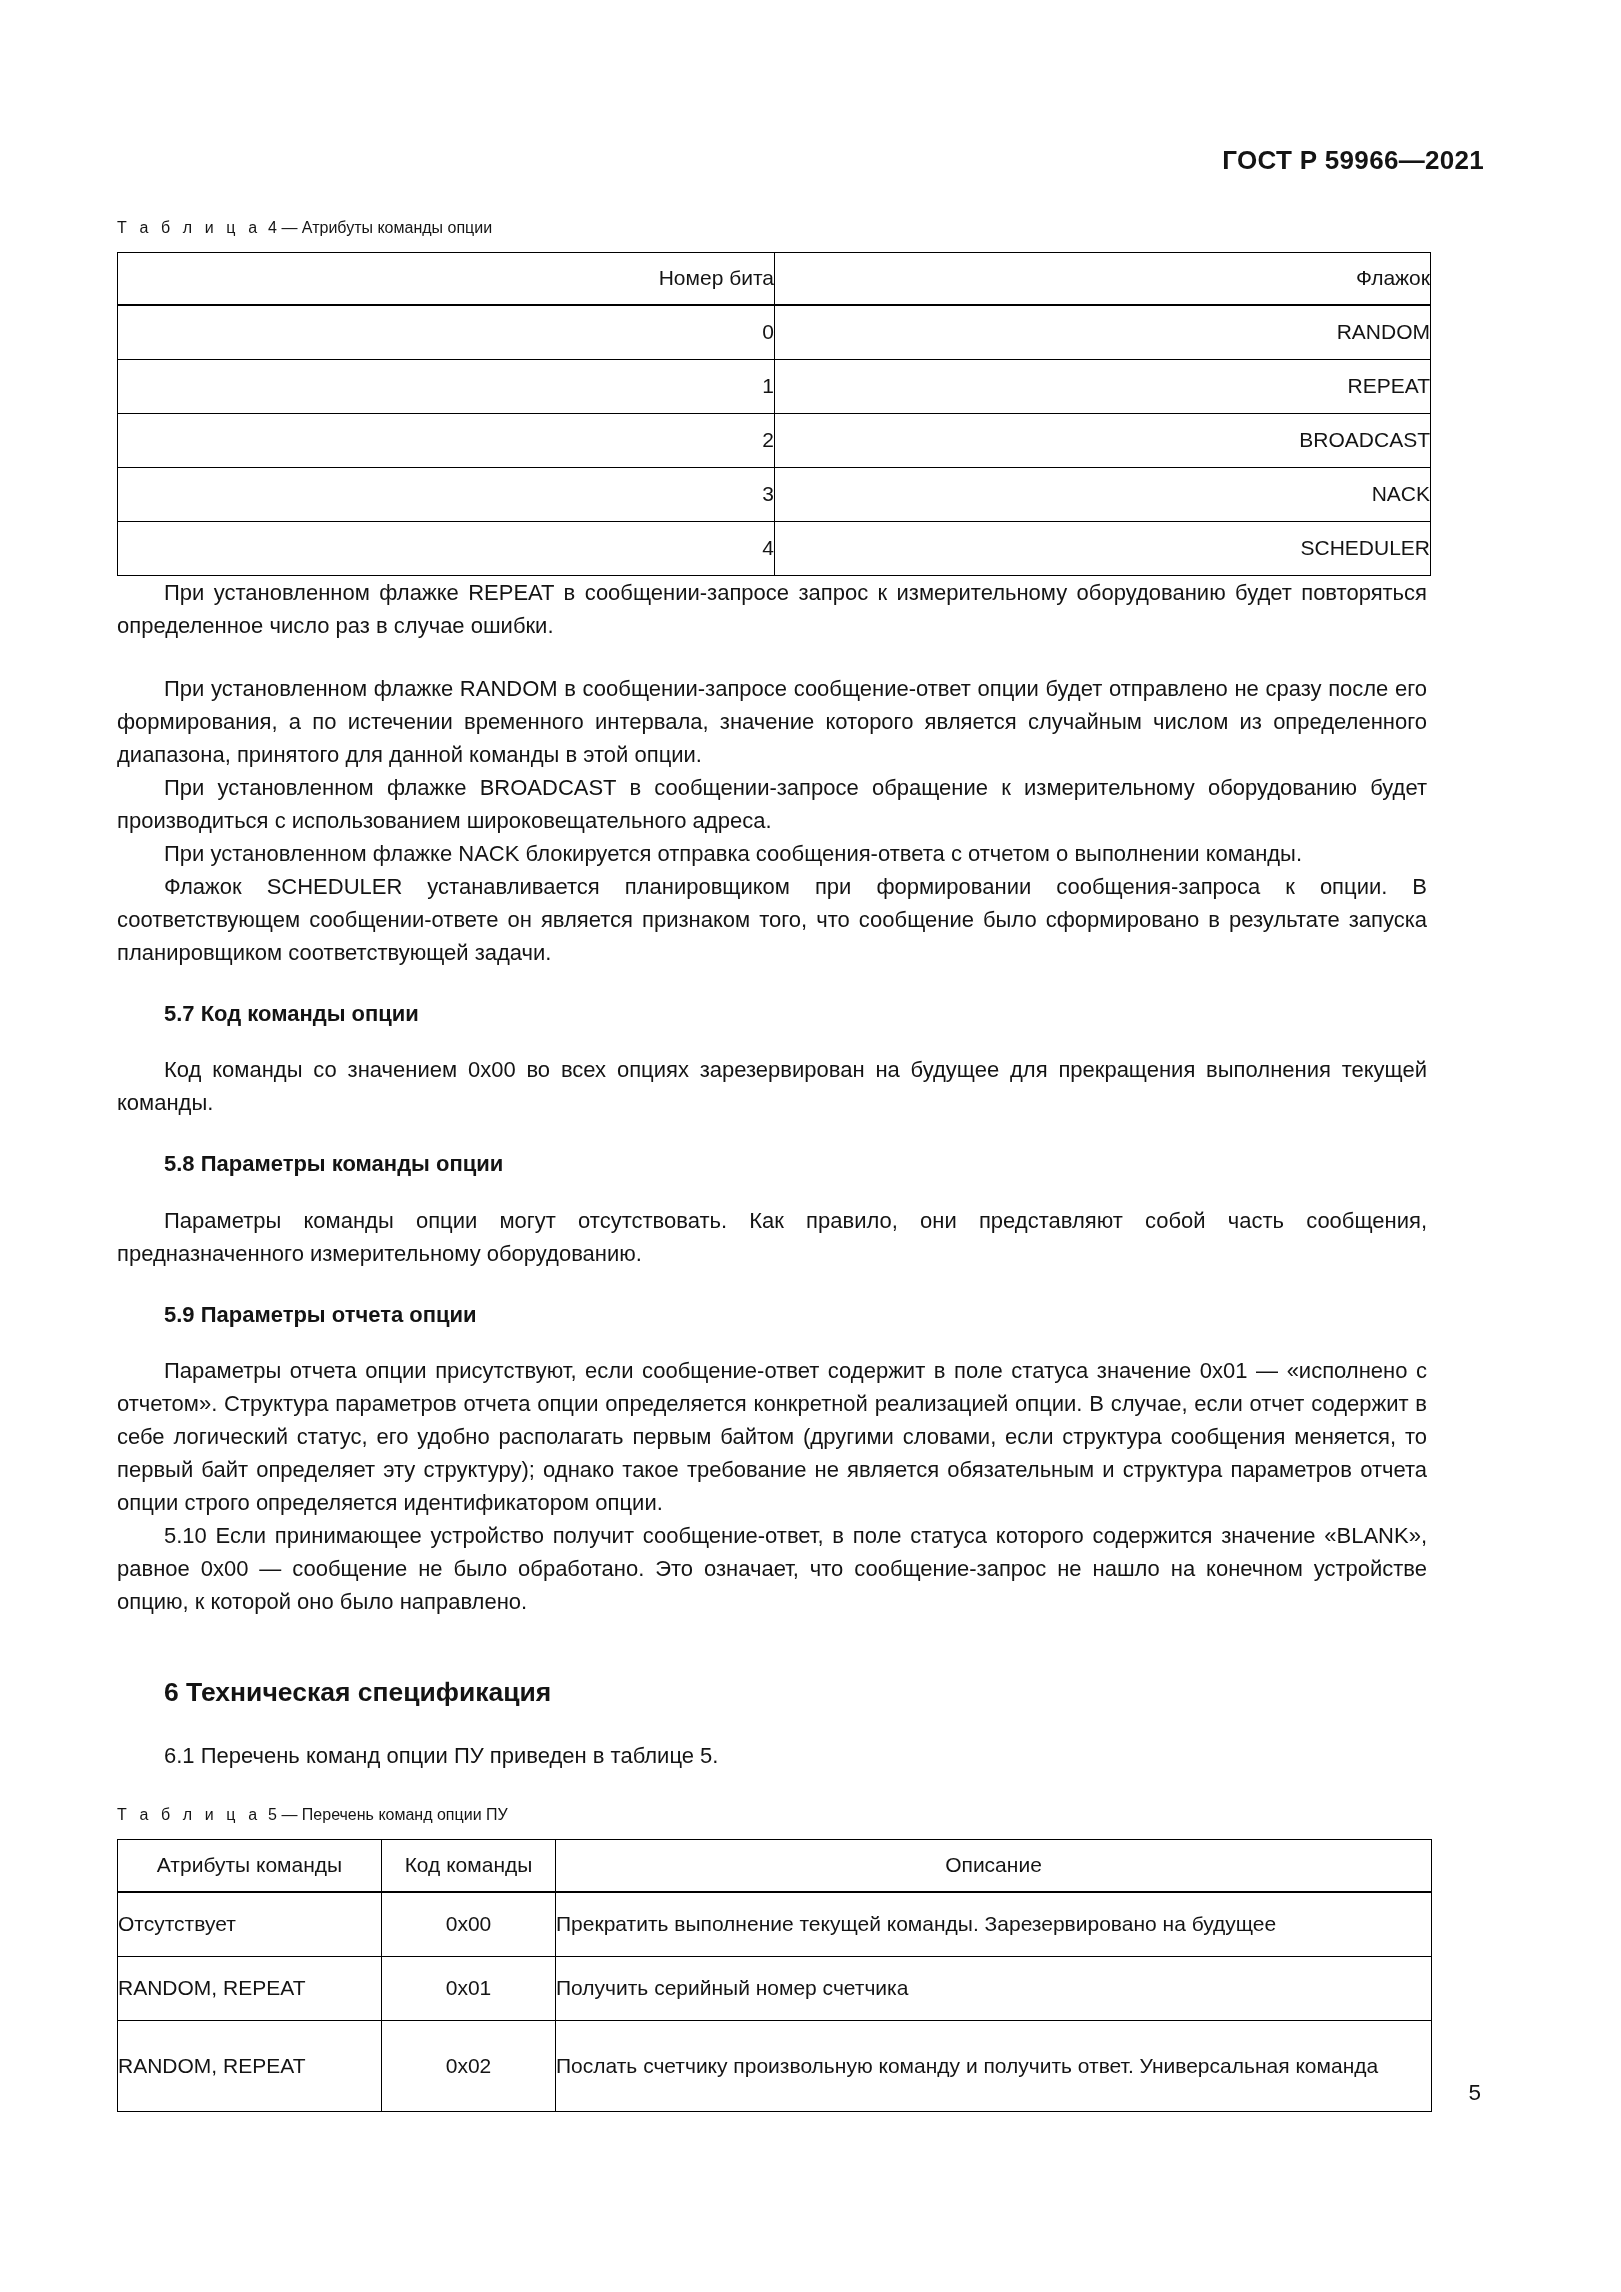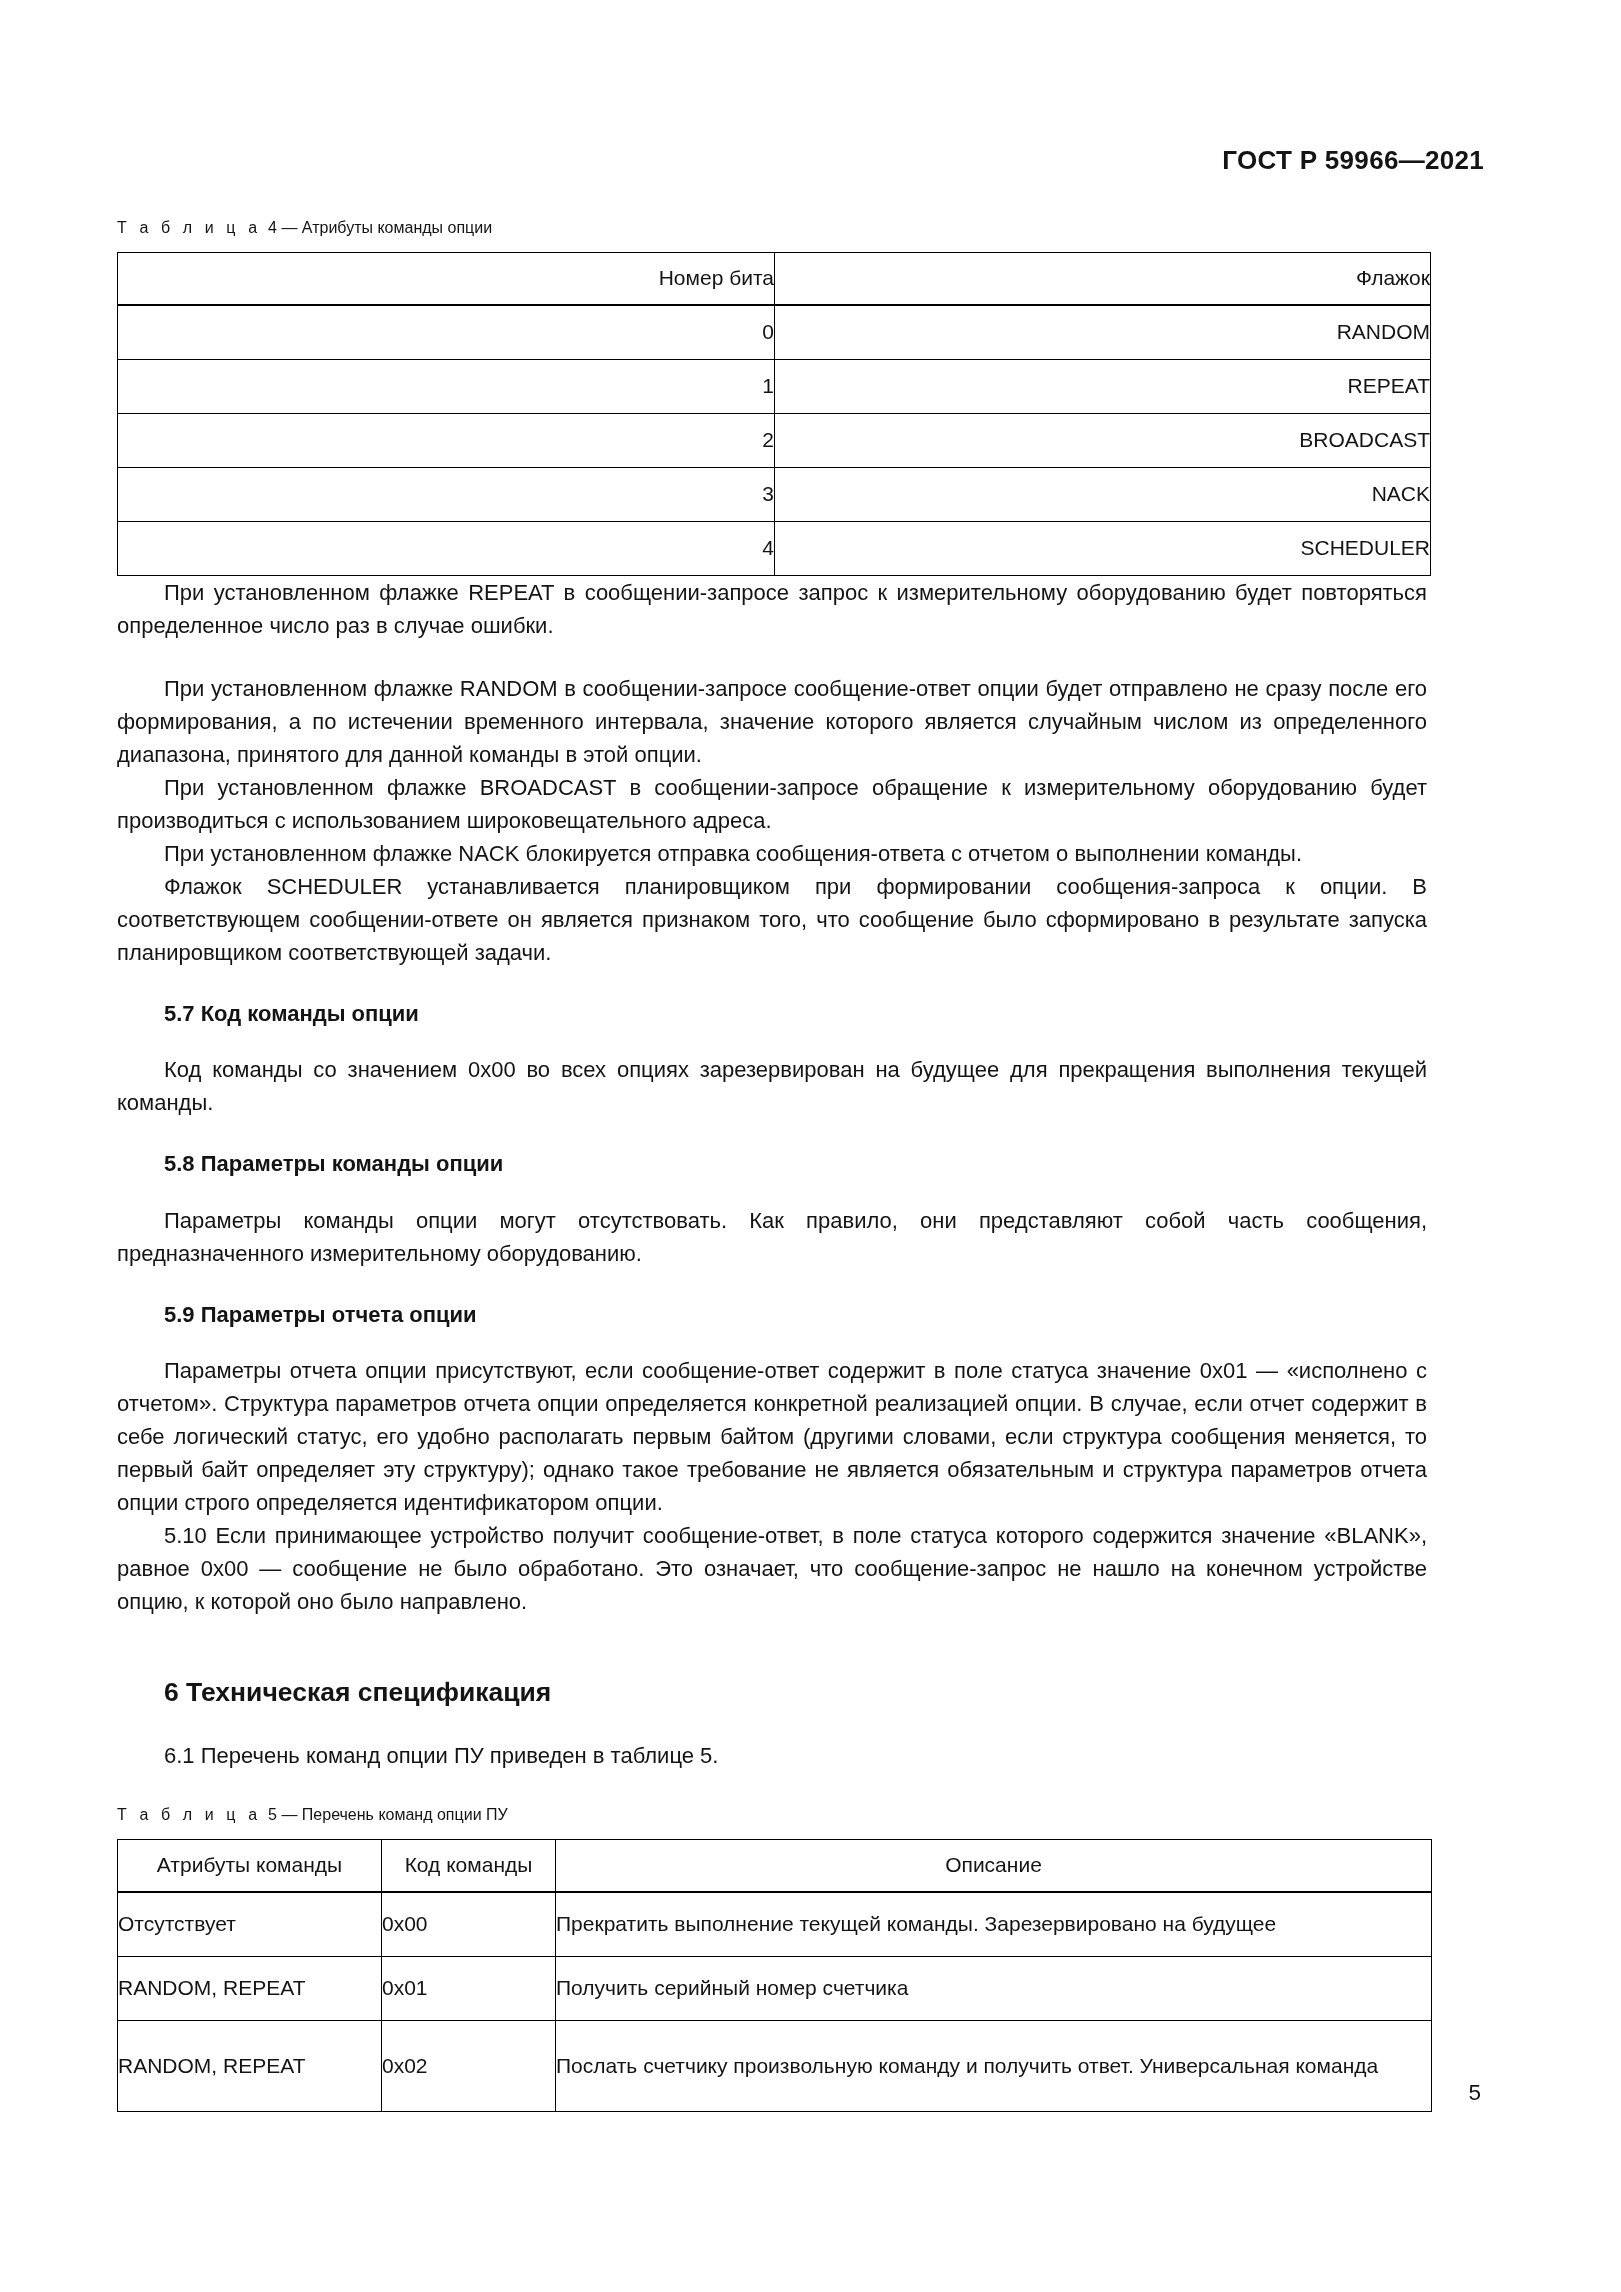--- a/index.html
+++ b/index.html
@@ -89,20 +89,21 @@
   .t5-col-a { width: 263px; }
   .t5-col-b { width: 173px; }
   .t5-col-c { width: 875px; }
   .t5-head { text-align: center; }
   .t5-attr {
     text-align: left;
     padding-left: 17.6px;
     height: 63px;
   }
   .t5-code {
+    text-align: center;
     height: 63px;
   }
   .t5-desc {
     text-align: left;
     padding: 11.8px 13.7px 11.8px 15.7px;
     line-height: 1.42;
     height: 63px;
   }
   table.doc-table tbody tr.tall .t5-attr,
   table.doc-table tbody tr.tall .t5-code,

